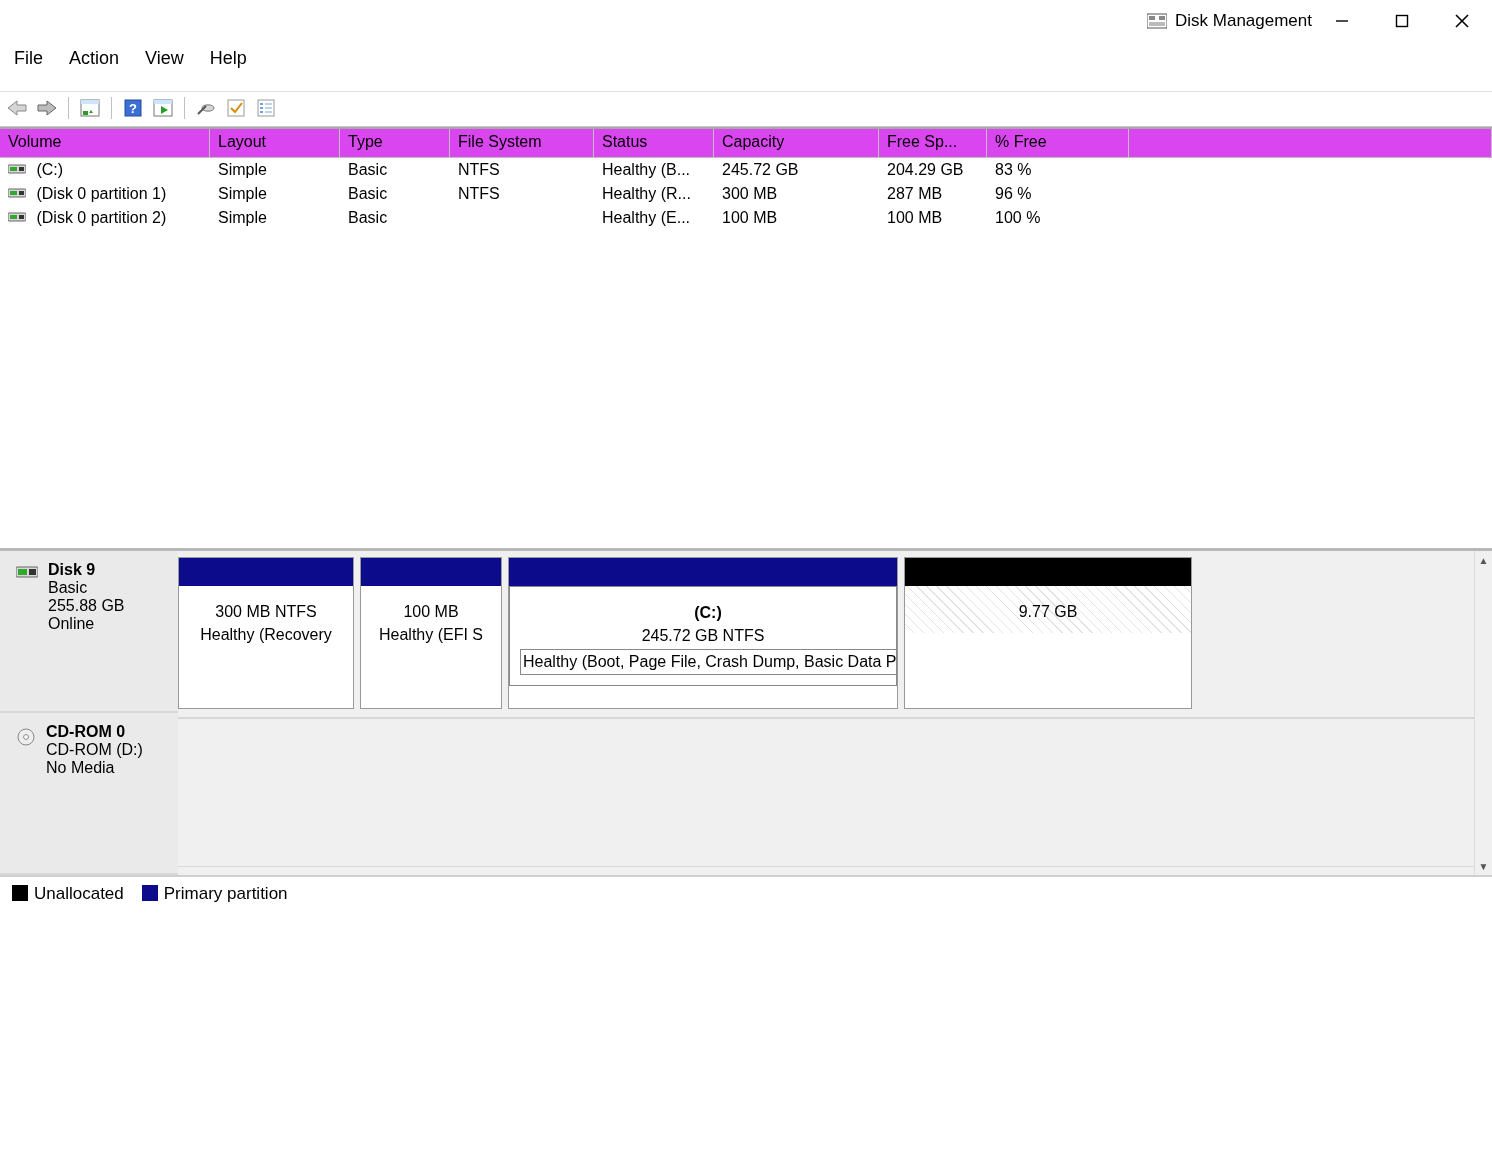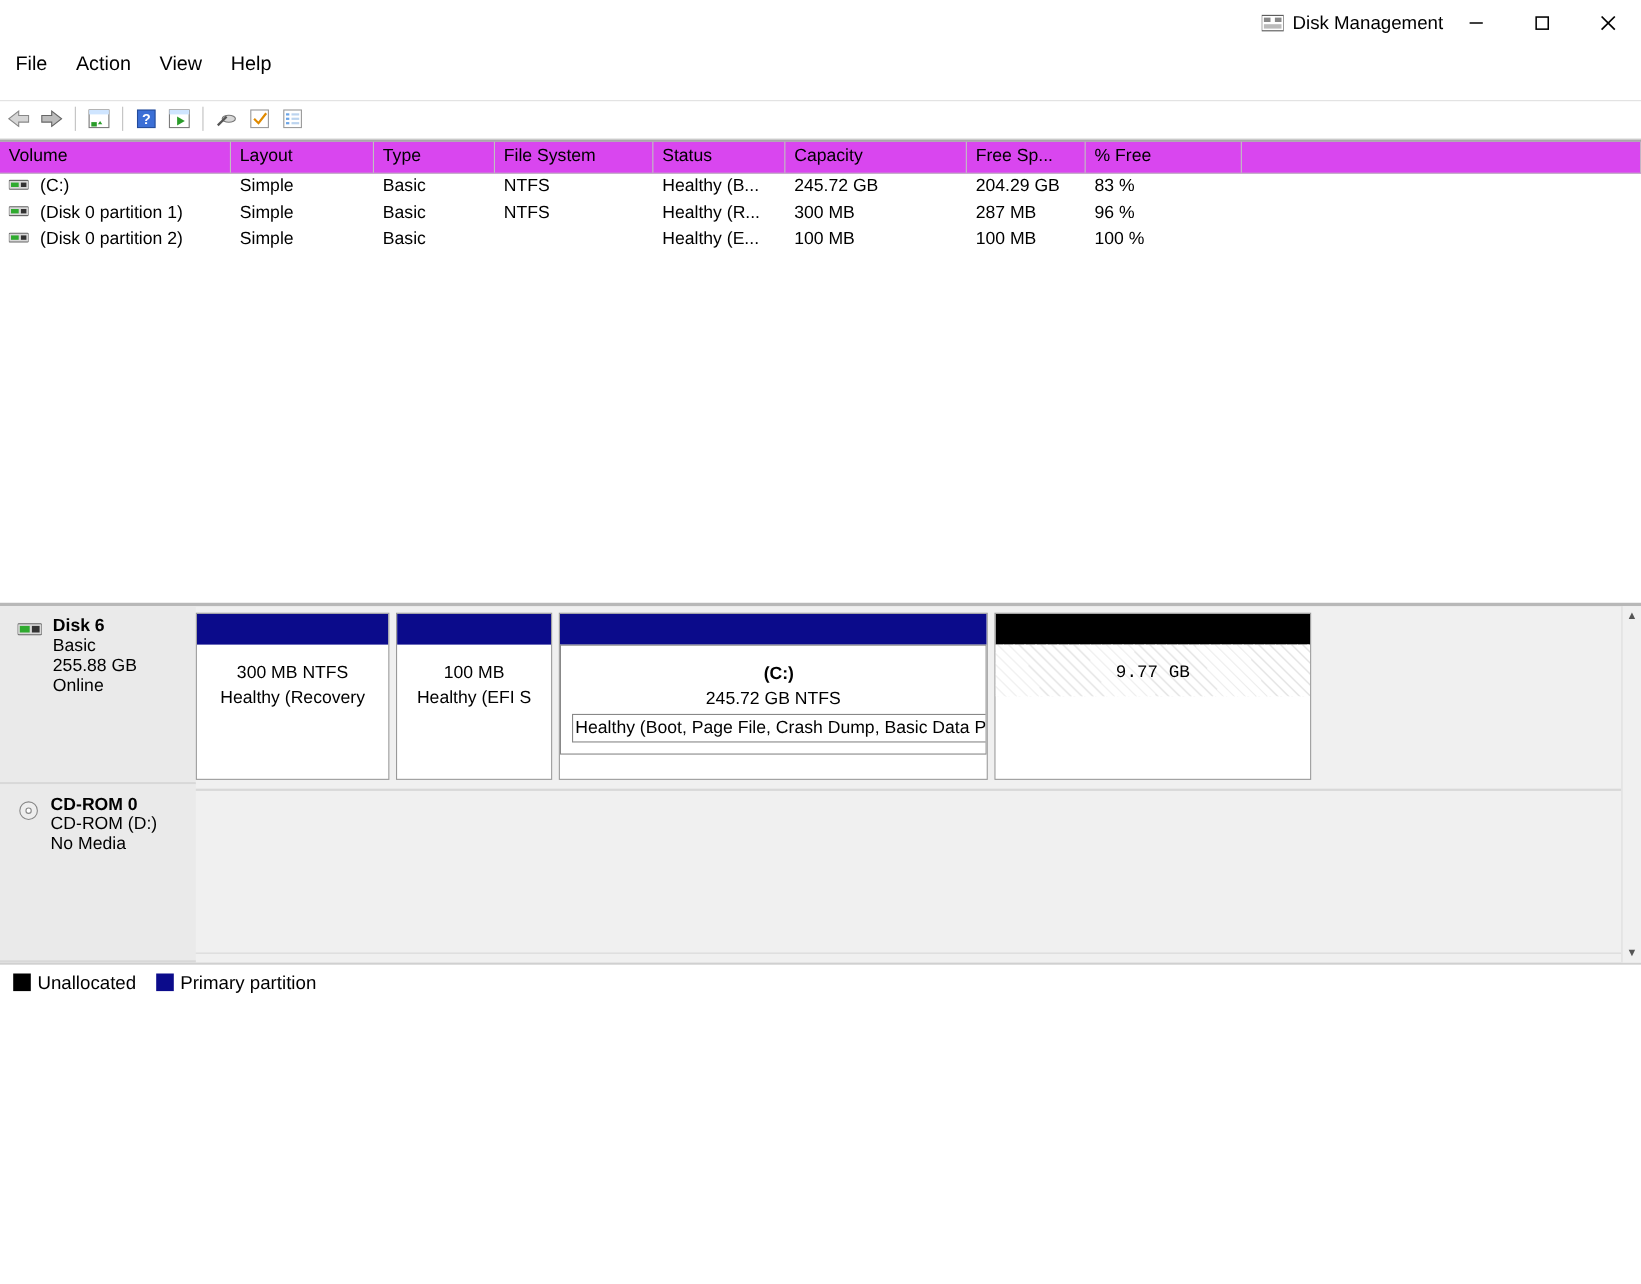--- a/index.html
+++ b/index.html
@@ -338,21 +338,21 @@
     <div class="gp-left-stack">
       <div class="gp-disk-label">
         <span class="disk-badge">
           <svg width="22" height="14">
               <rect x="0" y="2" width="22" height="10" rx="1" fill="#d8d8d8" stroke="#666"></rect>
               <rect x="2" y="4" width="9" height="6" fill="#2faa2f"></rect>
               <rect x="13" y="4" width="7" height="6" fill="#333"></rect>
             </svg>
         </span>
         <div class="lbl-lines">
-          <div>Disk 6</div>
+          <div>Disk 9</div>
           <div>Basic</div>
           <div>255.88 GB</div>
           <div>Online</div>
         </div>
       </div>
       <div class="gp-disk-label short">
         <span class="disk-badge">
           <svg width="20" height="20">
               <circle cx="10" cy="10" r="8" fill="#eee" stroke="#888"></circle>
               <circle cx="10" cy="10" r="2.4" fill="#fff" stroke="#888"></circle>
@@ -379,21 +379,21 @@
             <div class="cap primary"></div>
             <div class="body">
               <div>100 MB</div>
               <div>Healthy (EFI S</div>
             </div>
           </div>
           <div class="part selected" style="flex: 0 0 390px;">
             <div class="cap primary"></div>
             <div class="body"><div class="pline-title">(C:)</div><div>245.72 GB NTFS</div><span class="selbox">Healthy (Boot, Page File, Crash Dump, Basic Data Partition)</span></div>
           </div>
-          <div class="part hatched" style="flex: 0 0 288px; font-family: Liberation Mono, monospace;">
+          <div class="part hatched" style="flex: 0 0 288px;">
             <div class="cap unalloc"></div>
             <div class="body">
               <div>9.77 GB</div>
               <div></div>
             </div>
           </div>
         </div>
       <div class="cdrom-area"></div>
     </div>
     <div class="gp-scroll">

